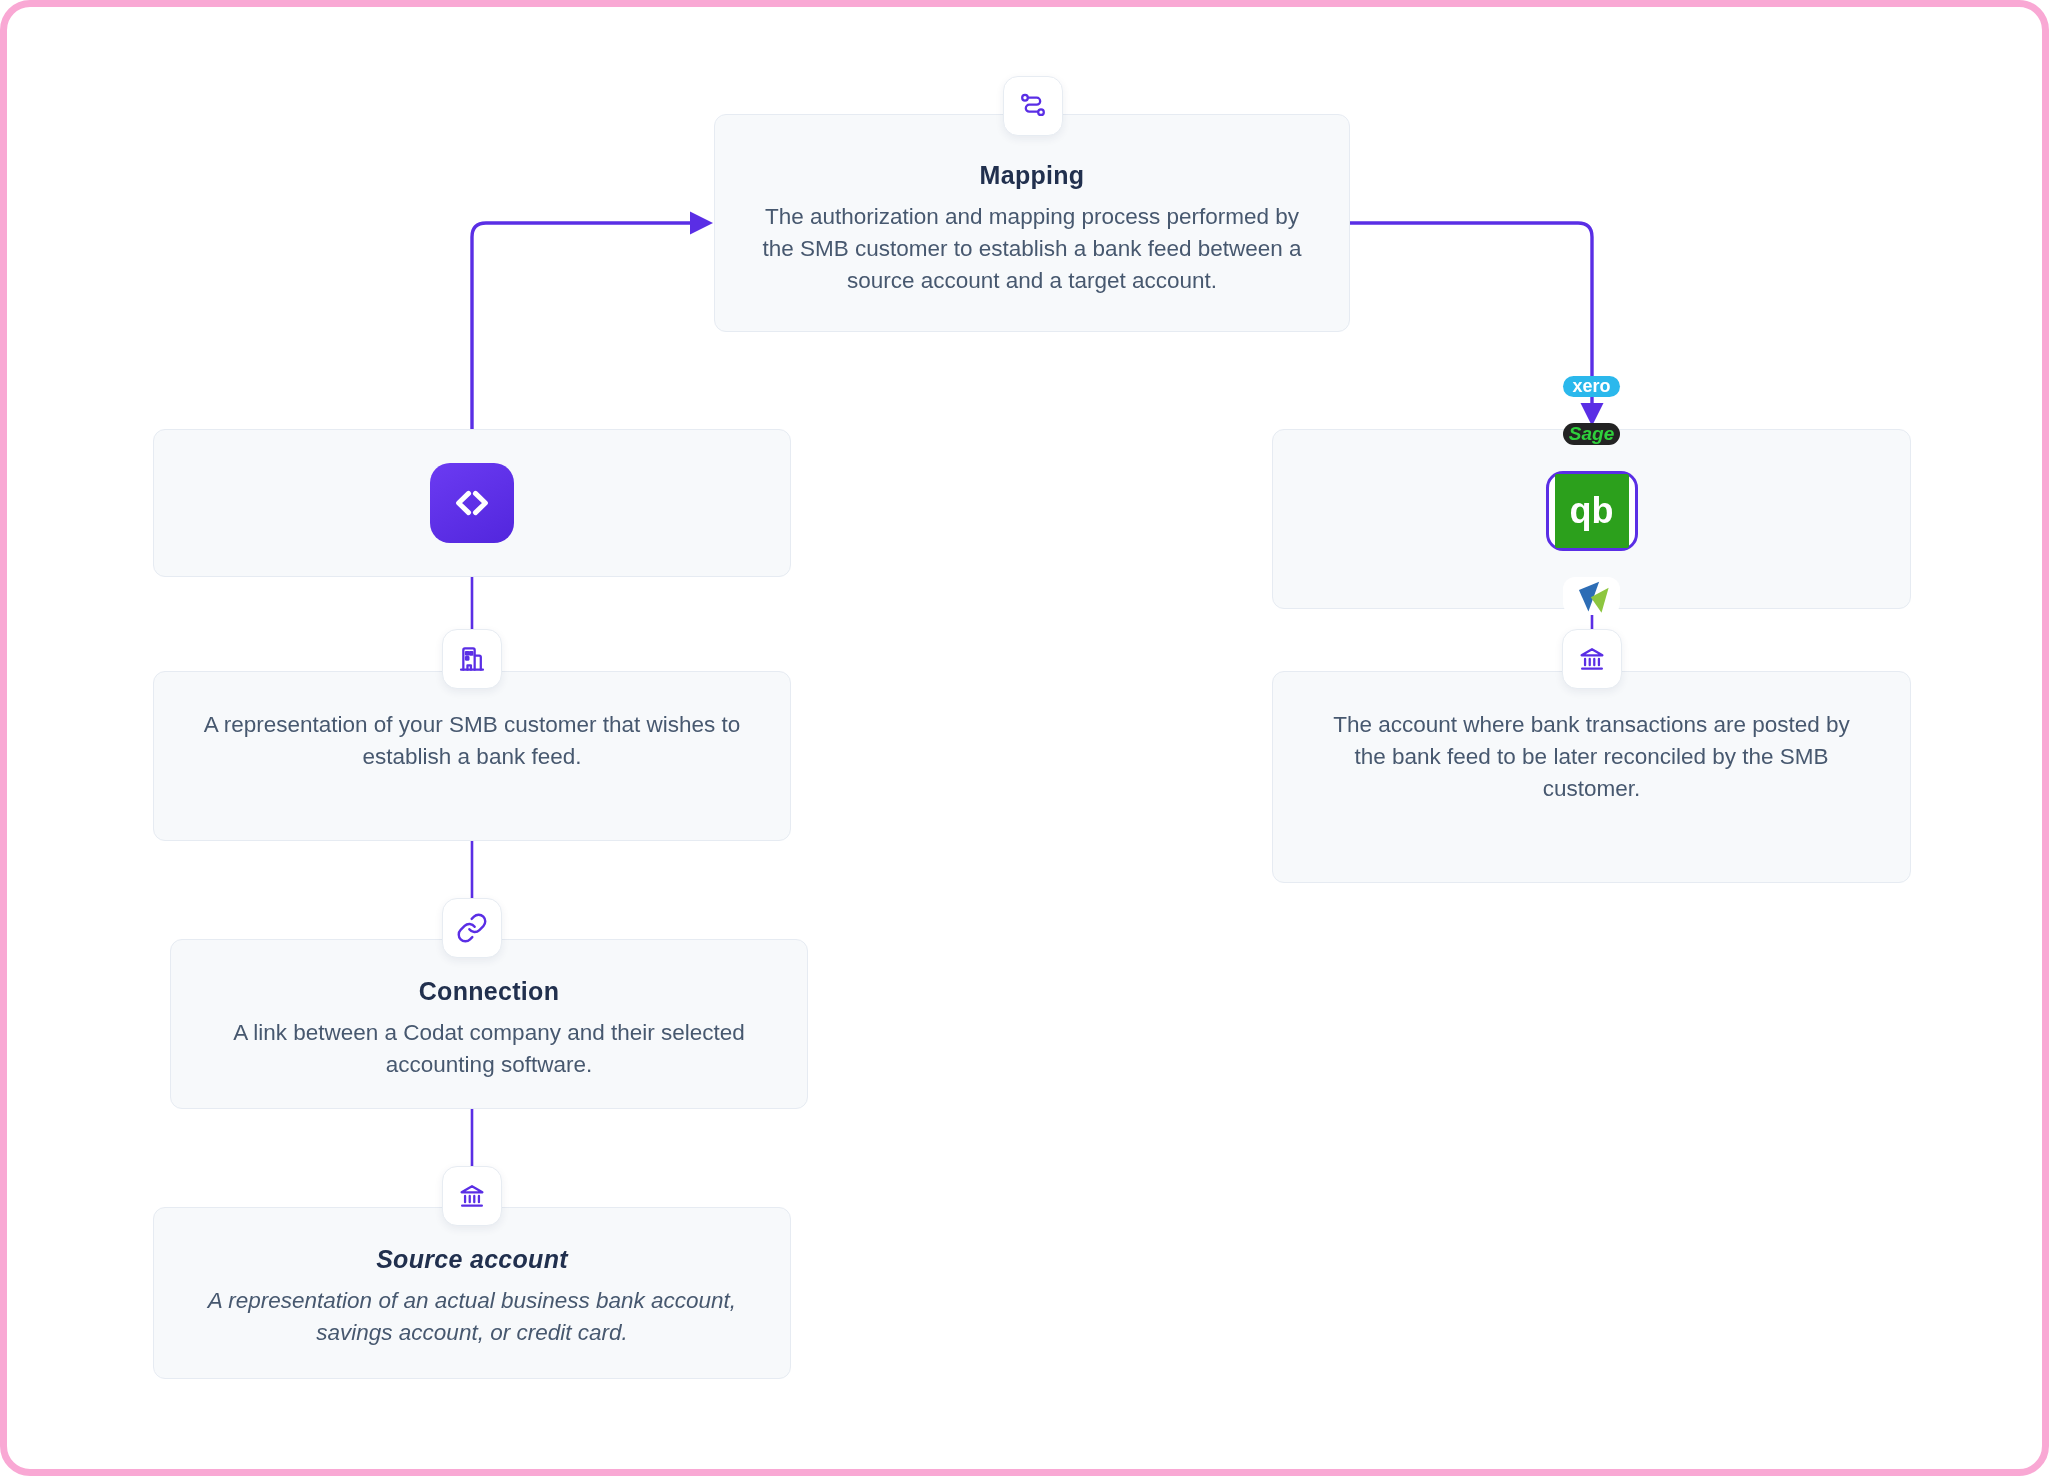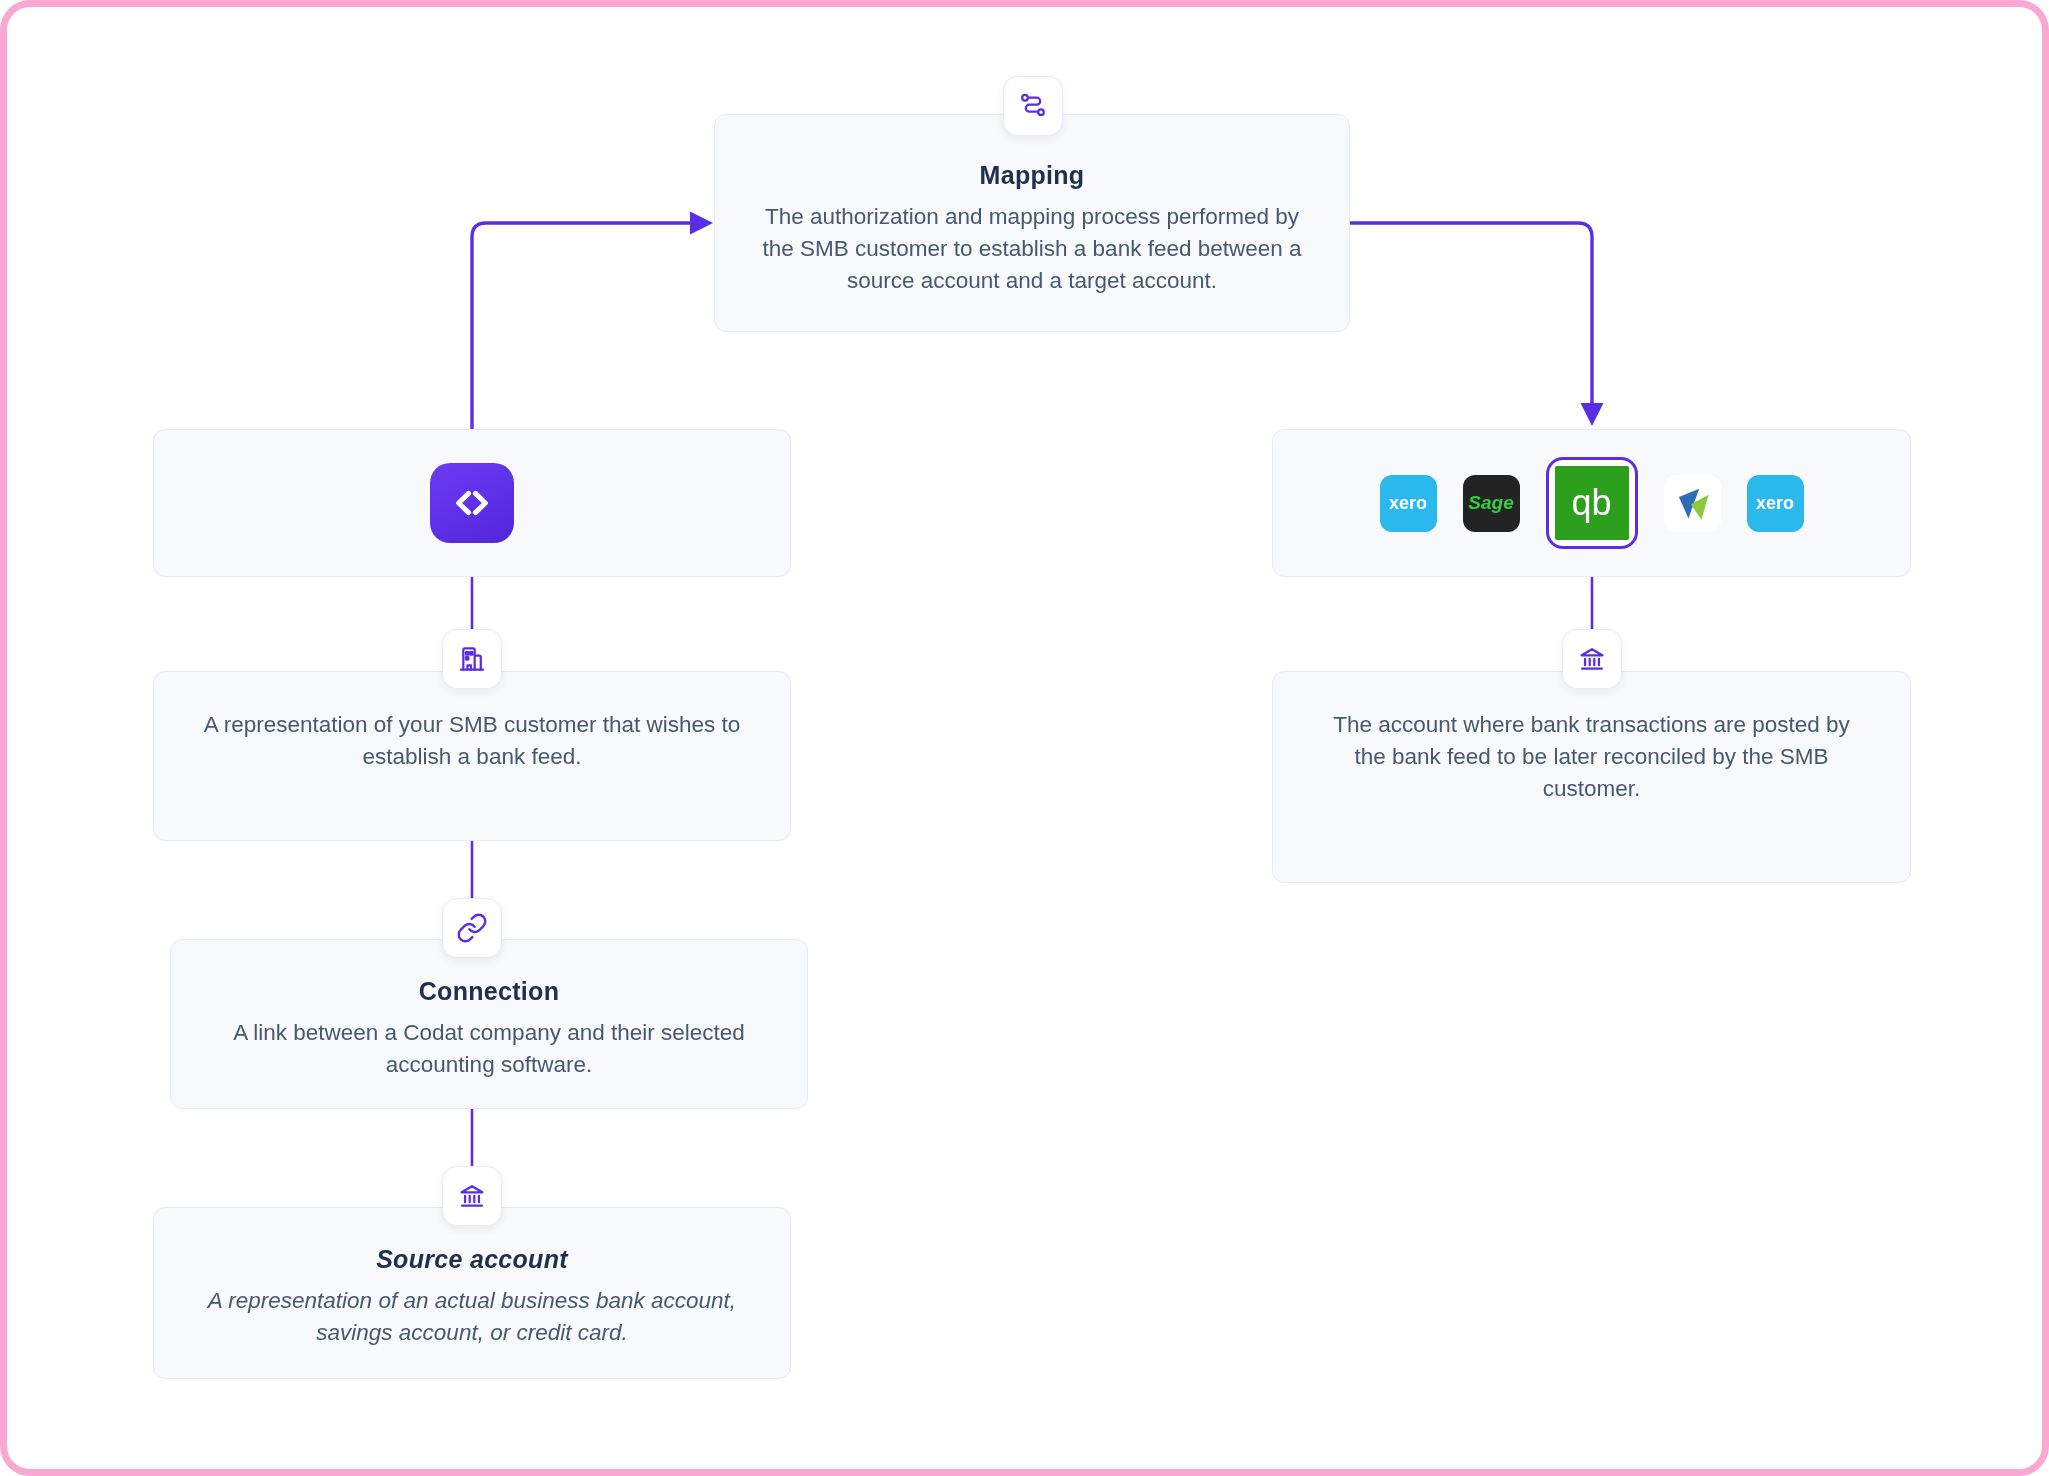--- a/index.html
+++ b/index.html
@@ -79,21 +79,21 @@
     border:3px solid #5a2ee5;
     border-radius:17px;
     display:flex; align-items:center; justify-content:center;
   }
   .logo-quickbooks {
     width:74px; height:74px;
     border-radius:2px;
     background:#2ca01c;
     color:#ffffff;
     font-size:36px;
-    font-weight:400;
+    font-weight:700;
     display:flex; align-items:center; justify-content:center;
   }
 </style>
 </head>
 <body>
 
 <div class="canvas">
 
   <svg class="arrows" width="2049" height="1476" viewBox="0 0 2049 1476">
 
@@ -165,21 +165,21 @@
       <path d="M13.7 12 V16.6"></path>
         <path d="M17.2 12 V16.6"></path>
       <path d="M4.6 19.3 H19.4"></path>
     </svg>
   </div>
   <div class="card" style="left:146px; top:1200px; width:638px; height:172px; padding:37px 46px 16px;font-style:italic;">
     <div class="card-title">Source account</div>
     <div class="card-desc">A representation of an actual business bank account, savings account, or credit card.</div>
   </div>
 
-  <div class="card logo-card platform-row" style="left:1265px; top:422px; width:639px; height:148px;">
+  <div class="card logo-card platform-row" style="left:1265px; top:422px; width:639px; height:180px;flex-direction:column;">
     <div class="logo-tile logo-xero">
       <span>xero</span>
     </div>
     <div class="logo-tile logo-sage">
       <span>Sage</span>
     </div>
     <div class="qb-ring">
       <div class="logo-quickbooks">
         <span>qb</span>
       </div>

